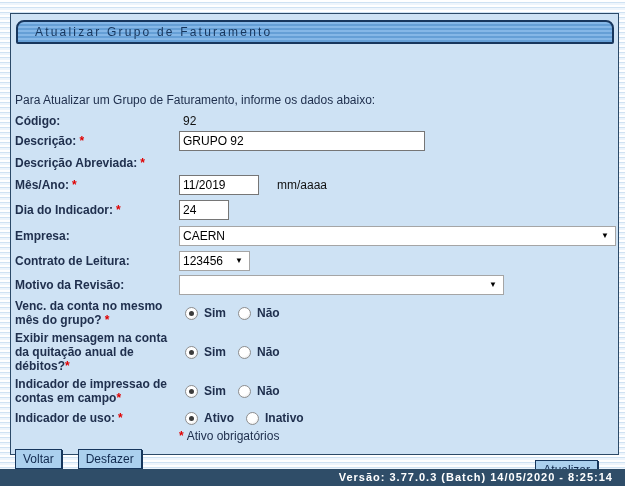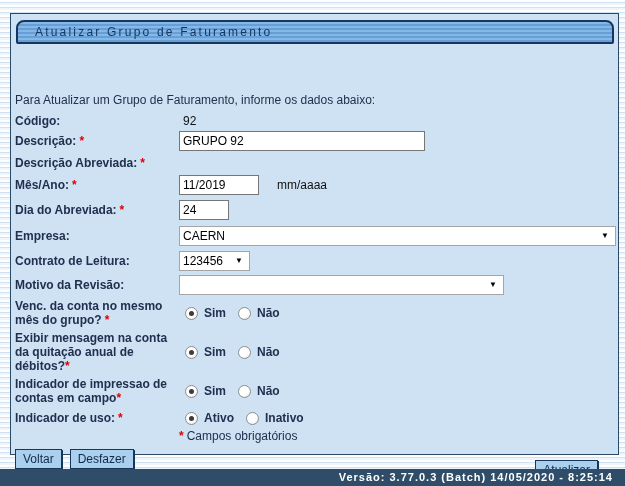--- a/index.html
+++ b/index.html
@@ -112,21 +112,21 @@
     font-size:12px;
     padding:2px 7px;
     cursor:pointer;
     line-height:14px;
   }
   .buttons-area {
     margin-top:6px;
     display:flex;
     justify-content:space-between;
   }
-  .btn-left .top-row { display:flex; gap:8px; }
+  .btn-left .top-row { display:flex; gap:16px; }
   .btn-left .bottom-row { margin-top:2px; }
   .btn-right { align-self:center; margin-right:16px; }
   .version-bar {
     position:absolute;
     left:0; bottom:0;
     width:625px; height:17px;
     background:#2f4d68;
     color:#fff;
     font-size:11px;
     font-weight:bold;
@@ -174,21 +174,21 @@
 
     <div class="row mt5">
       <span class="lbl"><span>Mês/Ano:</span><span class="req">*</span></span>
       <span class="field">
         <input class="txt" style="width: 80px;" value="11/2019">
         <span class="hint">mm/aaaa</span>
       </span>
     </div>
 
     <div class="row mt5">
-      <span class="lbl"><span>Dia do Abreviada:</span><span class="req">*</span></span>
+      <span class="lbl"><span>Dia do Indicador:</span><span class="req">*</span></span>
       <span class="field">
           <input class="txt" style="width: 50px;" value="24">
         </span>
     </div>
 
     <div class="row mt6">
       <span class="lbl">Empresa:</span>
       <span class="field">
         <span class="sel" style="width:437px">
           <span>CAERN</span>
@@ -277,21 +277,21 @@
               <span class="radio"></span>
               <span class="radio-label">Inativo</span>
             </span>
         </span>
       </span>
     </div>
 
     <div class="row mt4">
       <span class="lbl"></span>
       <span class="field">
-        <span class="mandatory-note"><span class="star">*</span><span>Campos obrigatórios</span></span>
+        <span class="mandatory-note"><span class="star">*</span><span>Ativo obrigatórios</span></span>
       </span>
     </div>
 
     <div class="buttons-area">
       <div class="btn-left">
         <div class="top-row">
           <button class="btn">Voltar</button>
           <button class="btn">Desfazer</button>
         </div>
         <div class="bottom-row">

